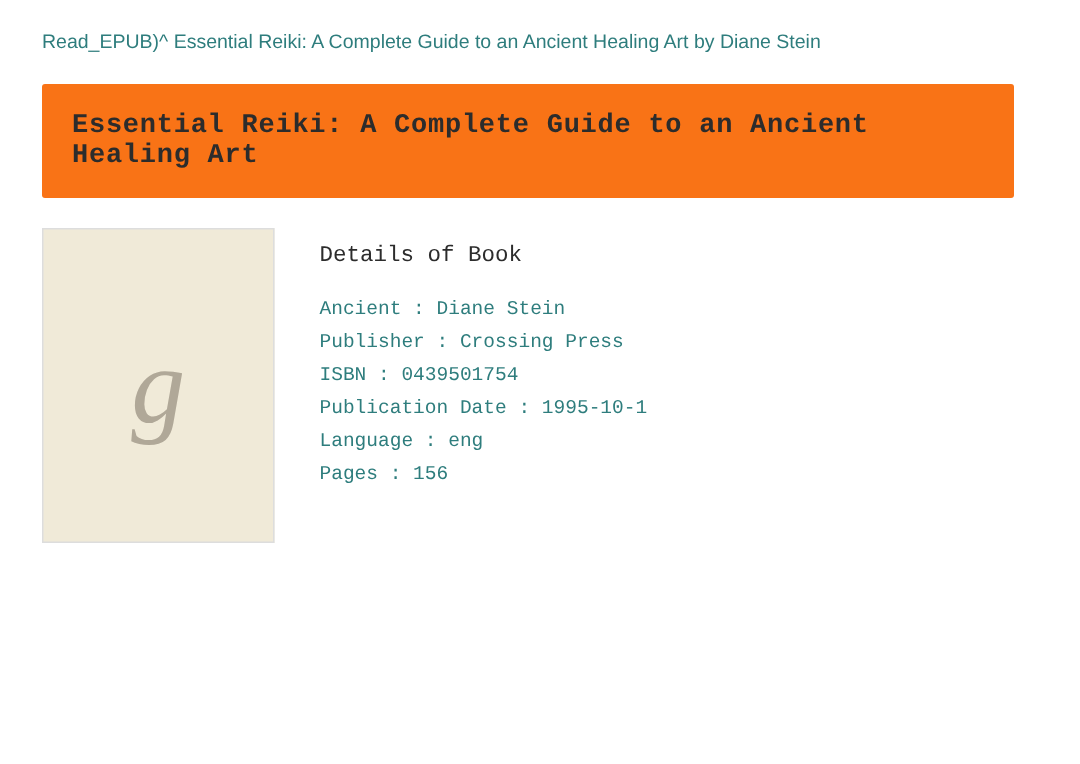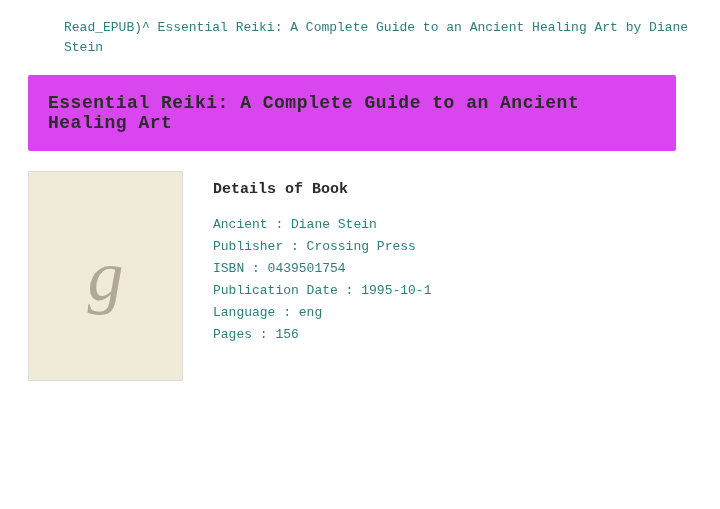--- a/index.html
+++ b/index.html
@@ -16,28 +16,27 @@
       overflow: hidden;
     }
 
     .page-header {
       padding: 18px 28px 10px 28px;
     }
 
     .page-title-text {
       font-size: 13px;
       color: #2e7d7d;
-      font-family: Liberation Mono, monospace;
+      font-family: Liberation Sans, sans-serif;
       line-height: 1.5;
-      margin-left: 36px;
     }
 
     .book-title-banner {
       margin: 8px 44px 0 28px;
-      background-color: #d946ef;
+      background-color: #f97316;
       padding: 18px 20px;
       border-radius: 2px;
     }
 
     .book-title-banner-text {
       font-size: 18px;
       font-weight: bold;
       color: #2c2c2c;
       font-family: 'Courier New', Courier, monospace;
       letter-spacing: 0.5px;
@@ -72,21 +71,21 @@
 
     .book-info-container {
       display: flex;
       flex-direction: column;
       justify-content: flex-start;
       padding-top: 10px;
     }
 
     .details-heading {
       font-size: 15px;
-      font-weight: bold;
+      font-weight: normal;
       color: #2c2c2c;
       margin-bottom: 16px;
       font-family: 'Courier New', Courier, monospace;
     }
 
     .detail-row {
       font-size: 13px;
       color: #2e7d7d;
       font-family: 'Courier New', Courier, monospace;
       line-height: 1.7;

